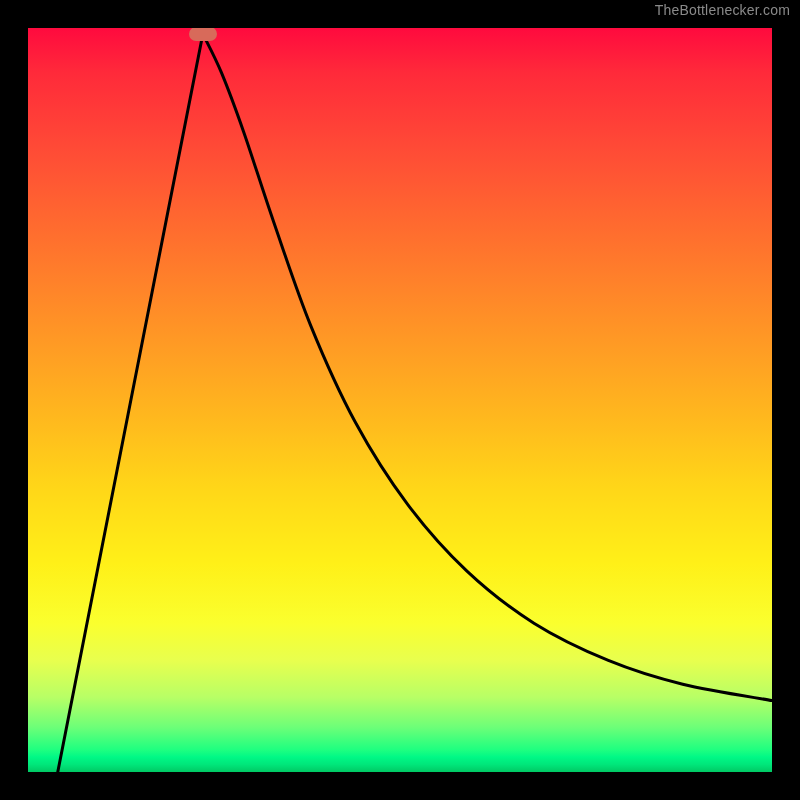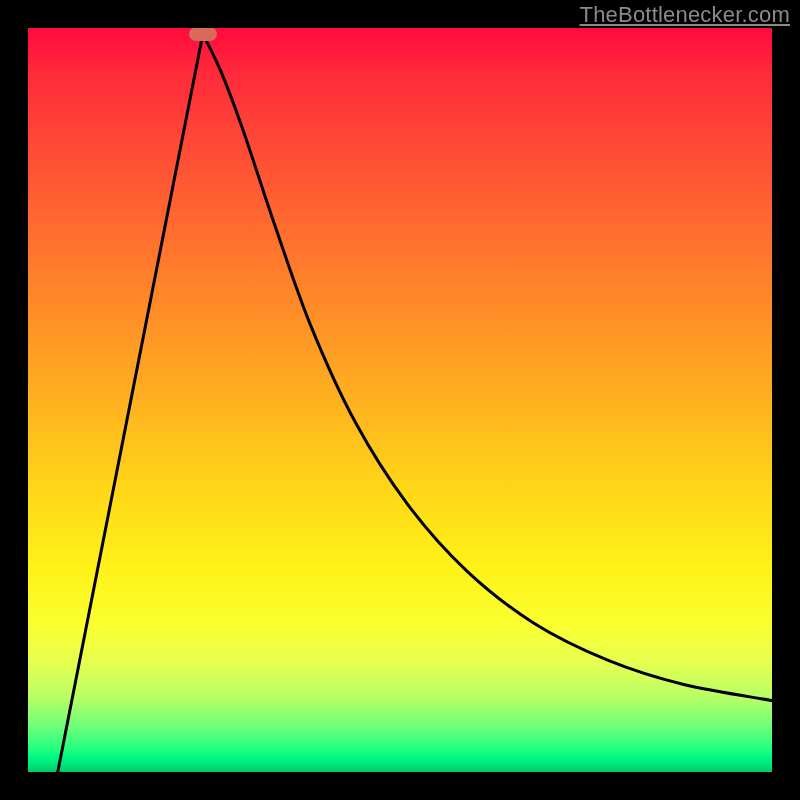--- a/index.html
+++ b/index.html
@@ -62,24 +62,23 @@
     border-radius: 7px;
     background: #d86a5a;
     transform: translate(-50%, -50%);
   }
   .watermark {
     position: absolute;
     top: 2px;
     right: 10px;
     color: #8a8a8a;
     font-family: Arial, Helvetica, sans-serif;
-    font-size: 22px;
+    font-size: 14px;
     letter-spacing: 0.2px;
     user-select: none;
-    text-decoration: underline;
   }
 </style>
 </head>
 <body>
 
 <div class="frame">
   <div class="plot">
     <div class="gradient"></div>
 
     <svg class="curve" viewBox="0 0 744 744" preserveAspectRatio="none">

